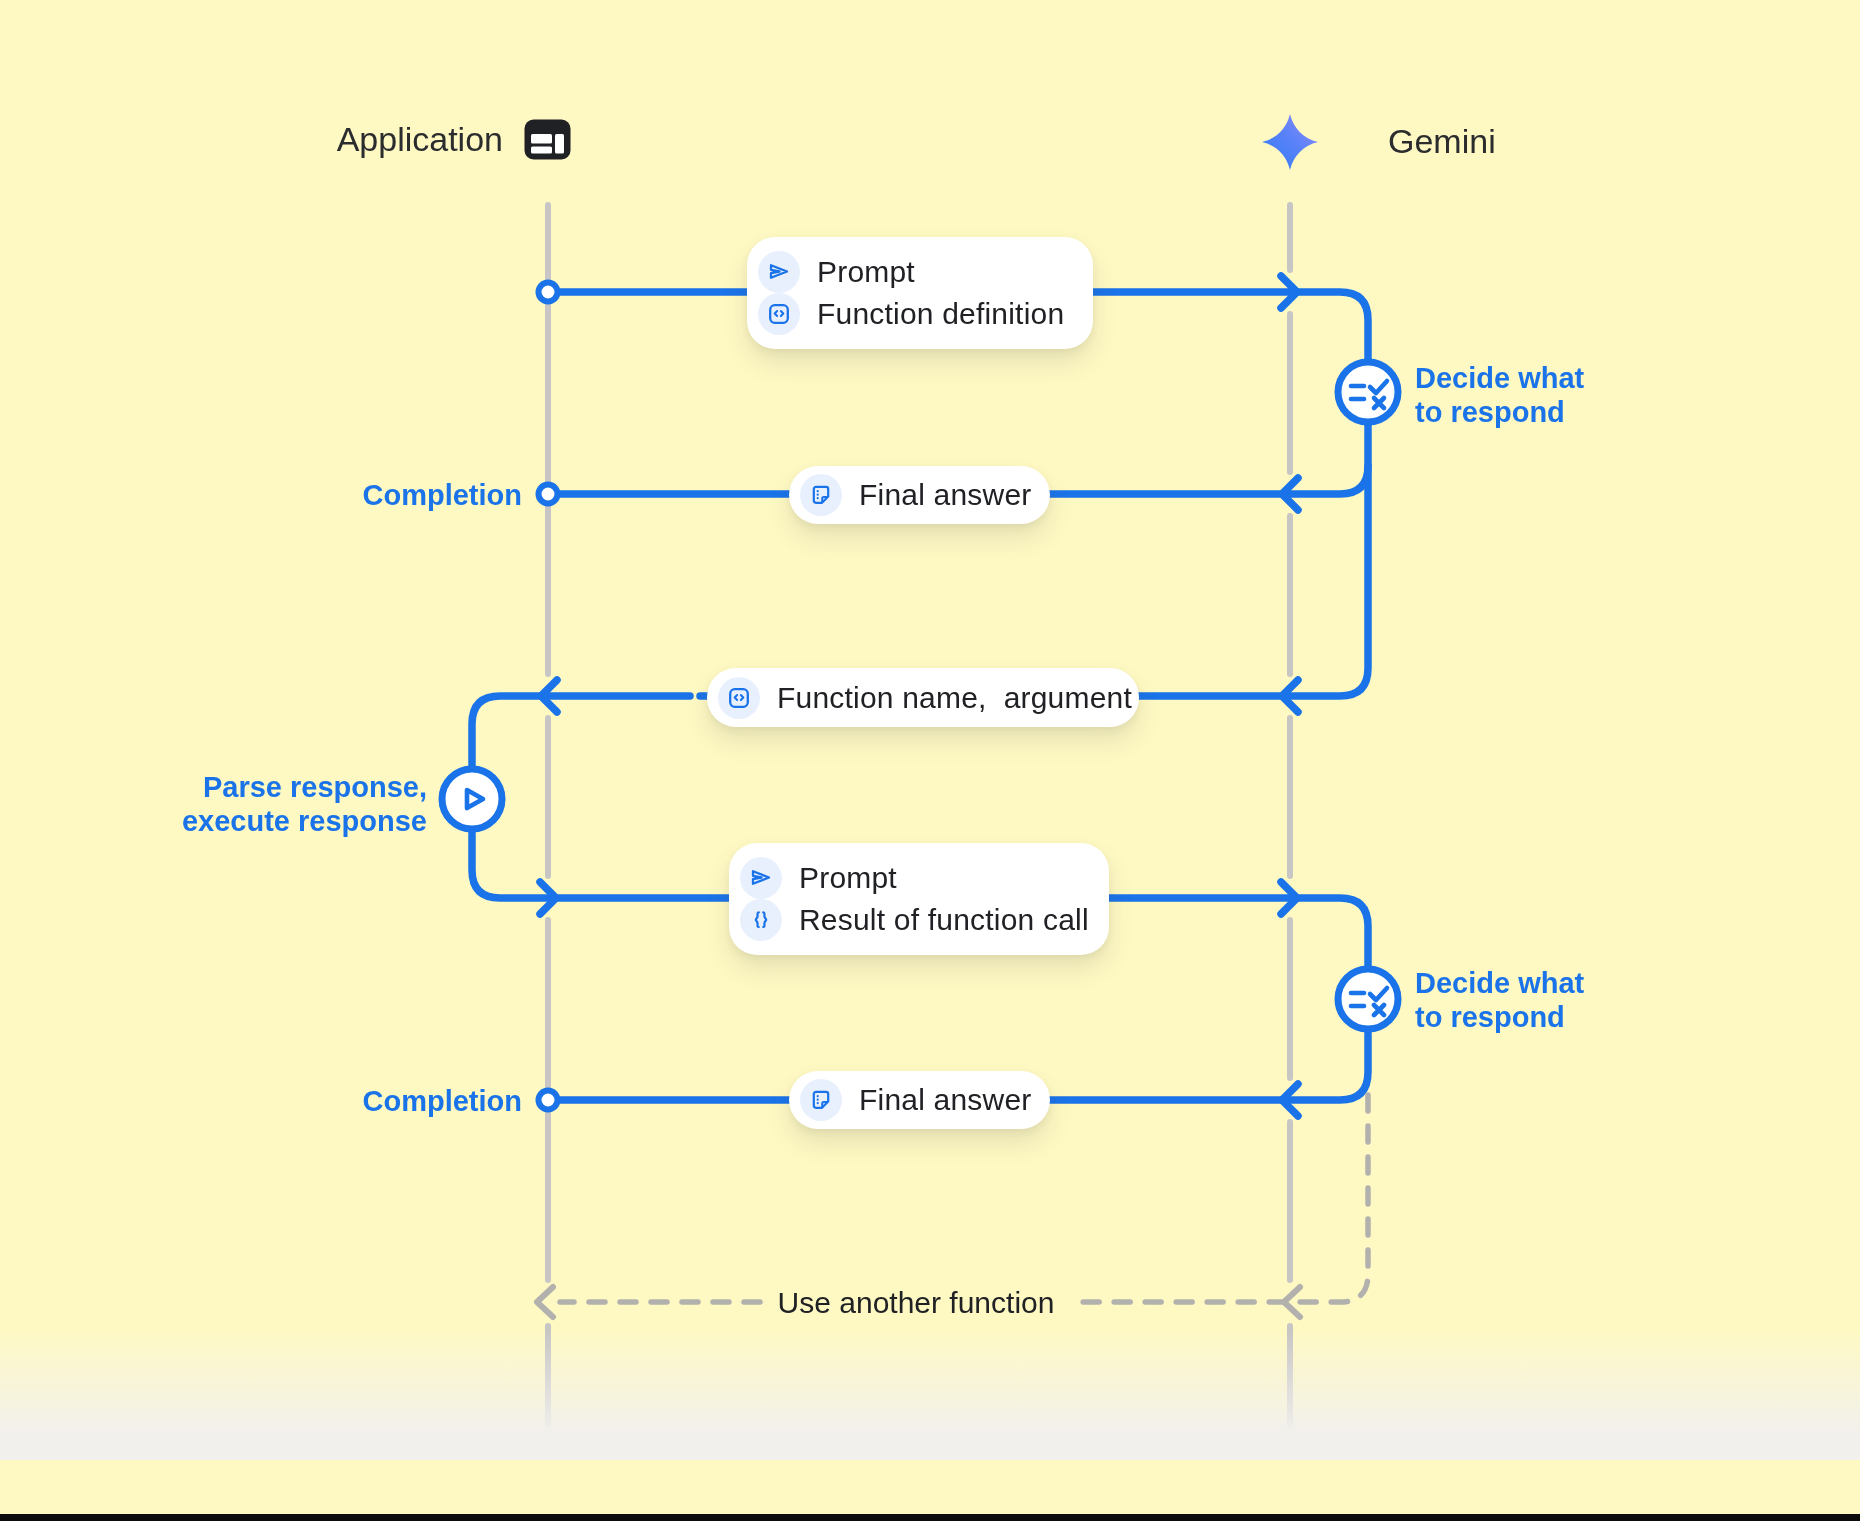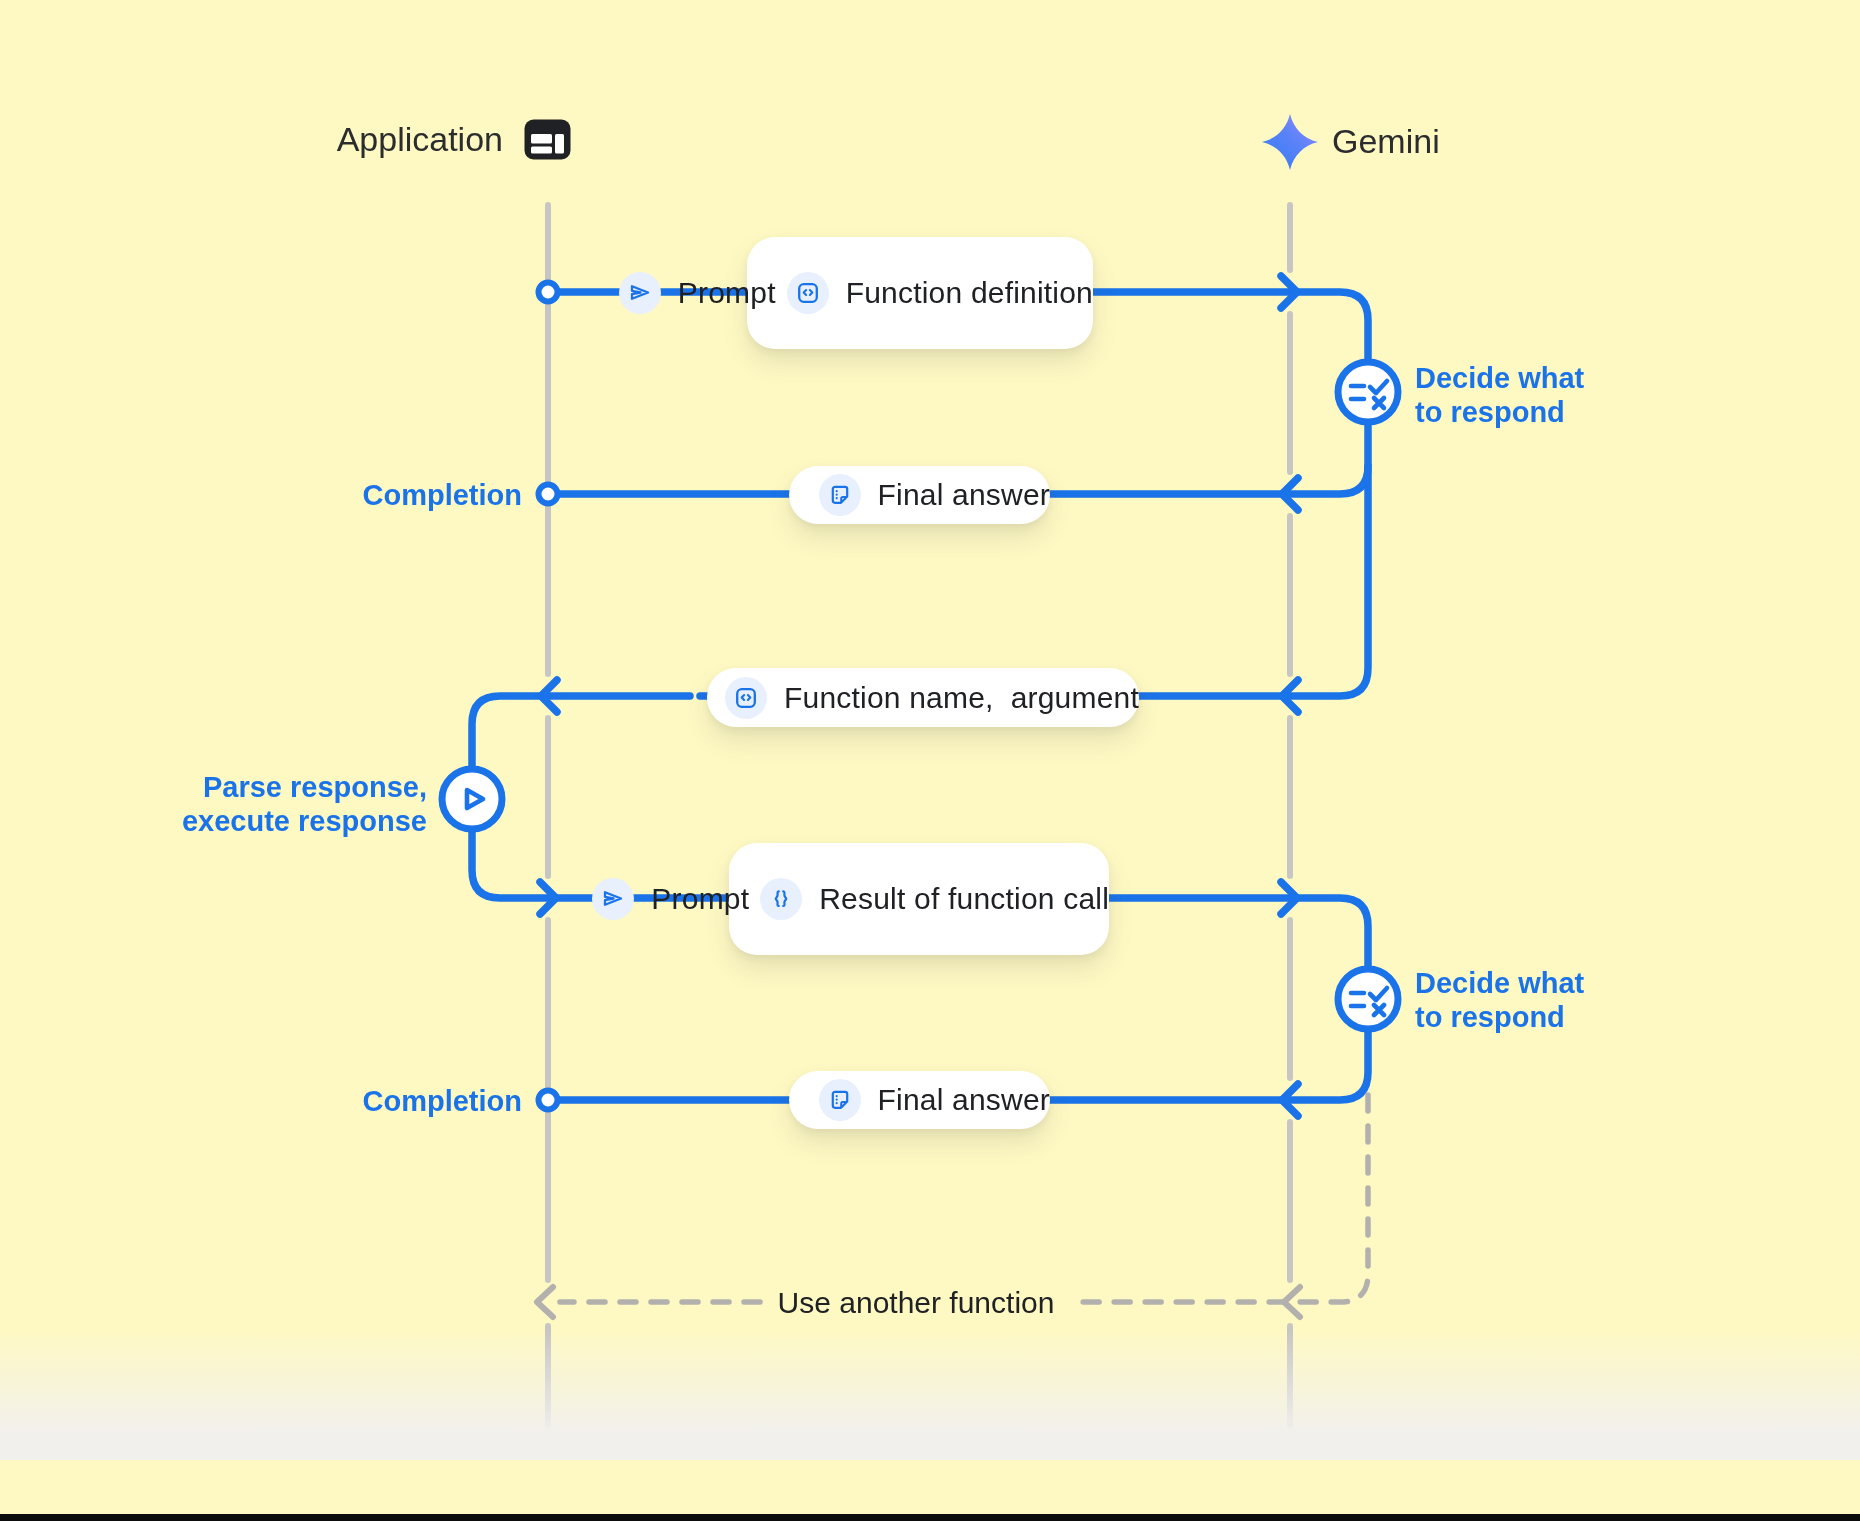--- a/index.html
+++ b/index.html
@@ -8,21 +8,21 @@
     background:#fef9c3; overflow:hidden;
     font-family:"Liberation Sans","DejaVu Sans",sans-serif;
     color:#202124;
   }
   #wires { position:absolute; left:0; top:0; z-index:1; }
   .fadeout { position:absolute; left:0; top:1330px; width:100%; height:130px; z-index:2;
     background:linear-gradient(to bottom, rgba(242,240,237,0) 0%, #f2f0ed 80%); }
   .card {
     position:absolute; z-index:3; background:#ffffff;
     box-shadow:0 14px 24px rgba(93,88,82,.14), 0 3px 7px rgba(93,88,82,.08);
-    display:flex; flex-direction:row; justify-content:flex-end;
+    display:flex; flex-direction:column; justify-content:center;
   }
   .card-row { display:flex; align-items:center; gap:17px; padding-left:11px; }
   .chip { width:42px; height:42px; border-radius:50%; background:#e8f0fe; flex:0 0 auto;
     display:flex; align-items:center; justify-content:center; }
   .card-label { font-size:30px; color:#202124; white-space:pre; letter-spacing:.2px; }
   .side-label { position:absolute; z-index:3; color:#1a73e8; font-weight:700;
     font-size:29px; line-height:34px; }
   .hdr-title { position:absolute; z-index:3; font-size:34px; font-weight:500; color:#2b2c2e; }
   .loop-label { position:absolute; z-index:3; font-size:30px; font-weight:500; color:#202124; }
   .bottom-bar { position:absolute; left:0; bottom:0; width:100%; height:7px; background:#0c0c0c; z-index:4; }
@@ -126,21 +126,21 @@
     <rect x="0.5" y="0.5" width="46" height="40" rx="9" fill="#202124"></rect>
     <rect x="7" y="15" width="21" height="9.5" rx="1.5" fill="#ffffff"></rect>
     <rect x="7" y="27.5" width="21" height="7" rx="1.5" fill="#ffffff"></rect>
     <rect x="31" y="15" width="9" height="19.5" rx="1.5" fill="#ffffff"></rect>
   </svg>
 
   <svg class="abs" style="left:1260px; top:112px;" width="60" height="60" viewBox="0 0 60 60">
     <path d="M30 2 C33.5 16.5 43.5 26.5 58 30 C43.5 33.5 33.5 43.5 30 58 C26.5 43.5 16.5 33.5 2 30 C16.5 26.5 26.5 16.5 30 2 Z" fill="url(#starGrad)"></path>
   </svg>
 
-  <div class="hdr-title" style="left:1332px; top:122px;">Gemini</div>
+  <div class="hdr-title" style="left:1388px; top:122px;">Gemini</div>
 
   <div class="card" style="left:747px; top:237px; width:346px; height:112px; border-radius:28px;">
     <div class="card-row">
       <span class="chip">
         <svg width="24" height="24" viewBox="0 0 24 24">
             <path d="M4 5.2 L20 11.5 L4 17.8 L4 13.2 L12.5 11.5 L4 9.8 Z" fill="none" stroke="#1a73e8" stroke-width="2.3" stroke-linejoin="round" stroke-linecap="round"></path>
           </svg>
       </span>
       <span class="card-label">Prompt</span>
     </div>

